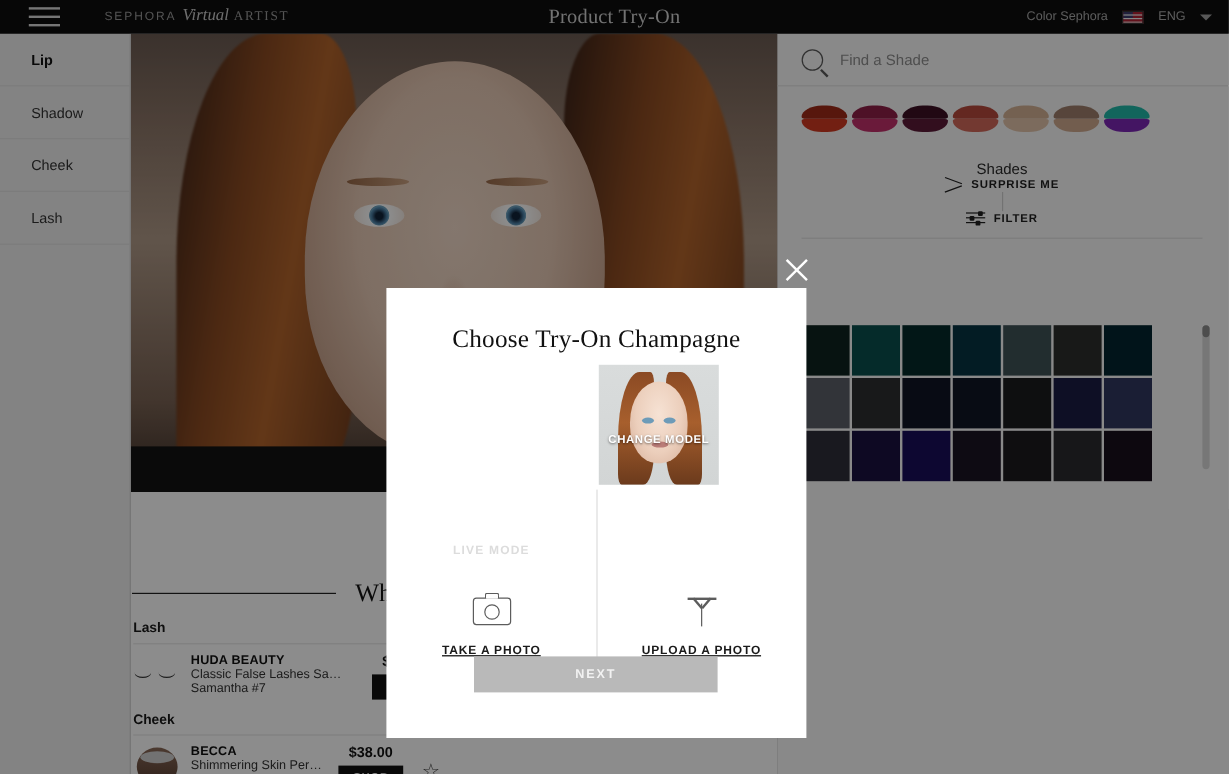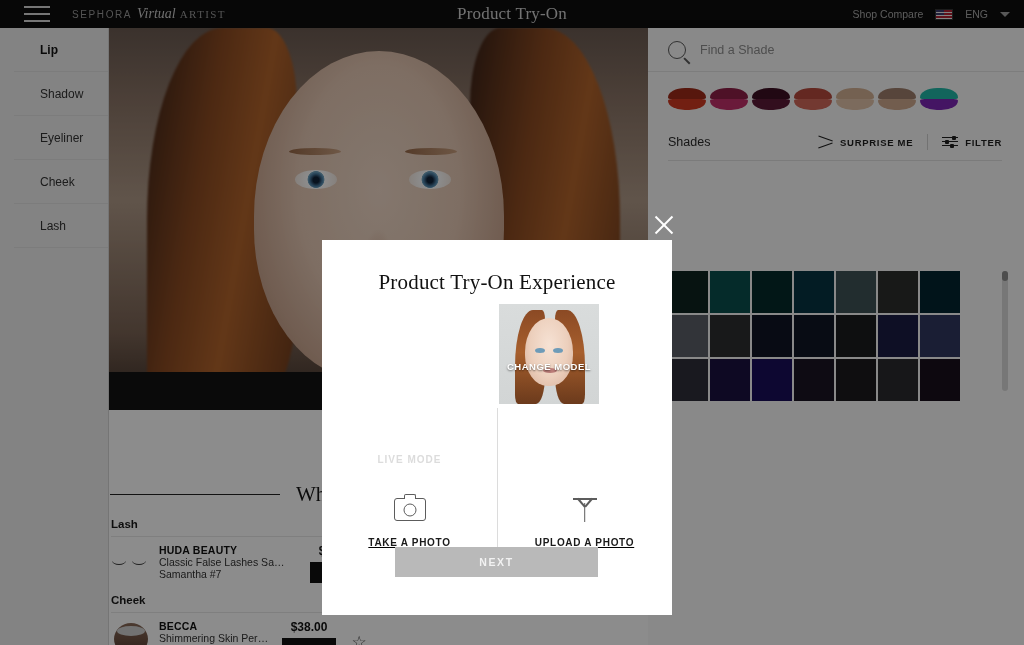--- a/index.html
+++ b/index.html
@@ -13,41 +13,41 @@
 
   
   .header {
     position: absolute; top: 0; left: 0; width: 1024px; height: 28px;
     background: #0d0d0d; z-index: 40;
     display: flex; align-items: center;
   }
   .hamburger { width: 26px; height: 16px; margin-left: 24px; display: flex; flex-direction: column; justify-content: space-between; cursor: pointer; }
   .hamburger span { display: block; height: 2px; background: #d8d8d8; width: 100%; }
   .brand { margin-left: 22px; display: flex; align-items: baseline; white-space: nowrap; }
-  .brand .sephora { font-size: 10px; letter-spacing: 1.6px; color: #9a9a9a; font-weight: 400; }
+  .brand .sephora { font-size: 10px; letter-spacing: 1.6px; color: #9a9a9a; font-weight: 400; margin-left: 15px; }
   .brand .virtual { font-family: "Liberation Serif", serif; font-style: italic; font-size: 14px; color: #c9c9c9; margin-left: 5px; }
   .brand .artist { font-family: "Liberation Serif", serif; font-size: 11px; letter-spacing: 1.4px; color: #9a9a9a; margin-left: 4px; }
   .header-title {
     position: absolute; left: 0; right: 0; top: 0; height: 28px;
     display: flex; align-items: center; justify-content: center;
     font-family: "Liberation Serif", serif; font-size: 17px; color: #cfcfcf; letter-spacing: .2px;
     pointer-events: none;
   }
   .header-right { position: absolute; right: 14px; top: 0; height: 28px; display: flex; align-items: center; gap: 12px; }
   .shop-sephora { font-size: 10.5px; color: #a9a9a9; cursor: pointer; }
   .flag { width: 18px; height: 11px; position: relative; overflow: hidden; background: #b22234; border: 1px solid #333; }
   .flag i { position: absolute; left: 0; top: 0; width: 8px; height: 6px; background: #3c3b6e; }
   .flag b { position: absolute; left: 0; right: 0; height: 1.4px; background: #efefef; }
   .lang { font-size: 10.5px; color: #a9a9a9; text-align: right; }
   .caret { width: 0; height: 0; border-left: 5px solid transparent; border-right: 5px solid transparent; border-top: 5px solid #a0a0a0; cursor: pointer; }
 
   
   .sidebar {
     position: absolute; left: 0; top: 28px; width: 109px; height: 617px;
-    background: #efefef; border-right: 1px solid #d6d6d6; z-index: 10; padding-left: 14px;
+    background: #efefef; border-right: 1px solid #d6d6d6; z-index: 10;
   }
   .side-item {
     height: 44px; display: flex; align-items: center; padding-left: 26px;
     font-size: 12px; color: #333; border-bottom: 1px solid #e2e2e2; cursor: pointer;
   }
   .side-item.active { font-weight: bold; color: #111; }
   .side-item.with-icon { padding-left: 10px; gap: 8px; }
   .side-item.tall { height: 52px; }
   .ico-compare { width: 15px; height: 15px; border: 1.4px solid #444; position: relative; flex: 0 0 auto; }
   .ico-compare::before { content:""; position:absolute; left:50%; top:0; bottom:0; width:1.4px; background:#444; transform:translateX(-50%); }
@@ -125,21 +125,21 @@
   .clear-x { width:10px; height:10px; position:relative; }
   .clear-x::before, .clear-x::after { content:""; position:absolute; left:0; top:50%; width:100%; height:1.3px; background:#1f1f1f; }
   .clear-x::before{transform:rotate(45deg);} .clear-x::after{transform:rotate(-45deg);}
 
   .lips-row { display:flex; gap:4px; padding: 14px 20px 0 20px; }
   .lip { width:38px; height:26px; flex:0 0 auto; cursor:pointer; position:relative; }
   .lip .upper, .lip .lower { position:absolute; left:0; width:38px; }
   .lip .upper { top:2px; height:11px; border-radius:52% 52% 12% 12%/ 100% 100% 16% 16%; }
   .lip .lower { top:13px; height:11px; border-radius:14% 14% 52% 52%/ 18% 18% 100% 100%; }
 
-  .shades-head { display:flex; align-items:center; padding: 22px 22px 0 20px; }
+  .shades-head { display:flex; align-items:center; padding: 22px 22px 0 20px; flex-direction: column; }
   .shades-title { font-size:12.5px; color:#2a2a2a; flex:1 1 auto; }
   .tool { display:flex; align-items:center; gap:7px; font-size:9.5px; font-weight:bold; letter-spacing:.7px; color:#1f1f1f; cursor:pointer; }
   .tool-div { width:1px; height:16px; background:#cfcfcf; margin: 0 14px; }
   .ico-shuffle { width:15px; height:12px; position:relative; }
   .ico-shuffle i { position:absolute; height:1.4px; width:15px; background:#1f1f1f; left:0; }
   .ico-shuffle i:nth-child(1){ top:2px; transform:rotate(20deg); }
   .ico-shuffle i:nth-child(2){ top:9px; transform:rotate(-20deg); }
   .ico-filter { width:16px; height:12px; position:relative; }
   .ico-filter i { position:absolute; left:0; width:16px; height:1.4px; background:#1f1f1f; }
   .ico-filter i:nth-child(1){ top:1px;} .ico-filter i:nth-child(2){ top:5px;} .ico-filter i:nth-child(3){ top:9px;}
@@ -214,41 +214,38 @@
       <span></span>
       <span></span>
     </div>
     <div class="brand">
       <span class="sephora">SEPHORA</span>
       <span class="virtual">Virtual</span>
       <span class="artist">ARTIST</span>
     </div>
     <div class="header-title">Product Try-On</div>
     <div class="header-right">
-      <span class="shop-sephora">Shop Compare</span>
+      <span class="shop-sephora">Color Sephora</span>
       <span class="flag">
         <i></i>
         <b style="top:2px"></b>
         <b style="top:5px"></b>
         <b style="top:8px"></b>
       </span>
       <span class="lang">ENG</span>
       <span class="caret"></span>
     </div>
   </div>
 
   <div class="sidebar">
     <div class="side-item active">
       <span>Lip</span>
     </div>
     <div class="side-item">
       <span>Shadow</span>
-    </div>
-    <div class="side-item">
-      <span>Eyeliner</span>
     </div>
     <div class="side-item">
       <span>Cheek</span>
     </div>
     <div class="side-item">
       <span>Lash</span>
     </div>
   </div>
 
   <div class="main">
@@ -404,21 +401,21 @@
       <div class="sbar">
           <i></i>
         </div>
     </div>
   </div>
 
   <div class="dim"></div>
   <div class="modal-close"></div>
 
   <div class="modal">
-    <div class="modal-title">Product Try-On Experience</div>
+    <div class="modal-title">Choose Try-On Champagne</div>
 
     <div class="choices">
       <div class="divider"></div>
 
       <div class="choice">
         <div class="live-mode-label">LIVE MODE</div>
         <div class="action">
           <div class="ico-camera"></div>
           <div class="action-label">TAKE A PHOTO</div>
         </div>

